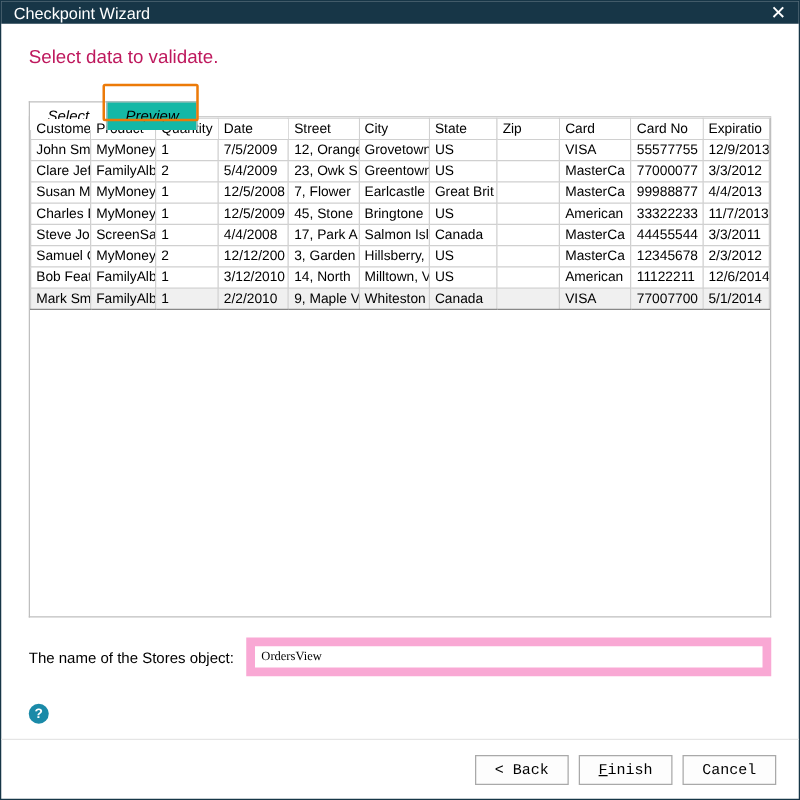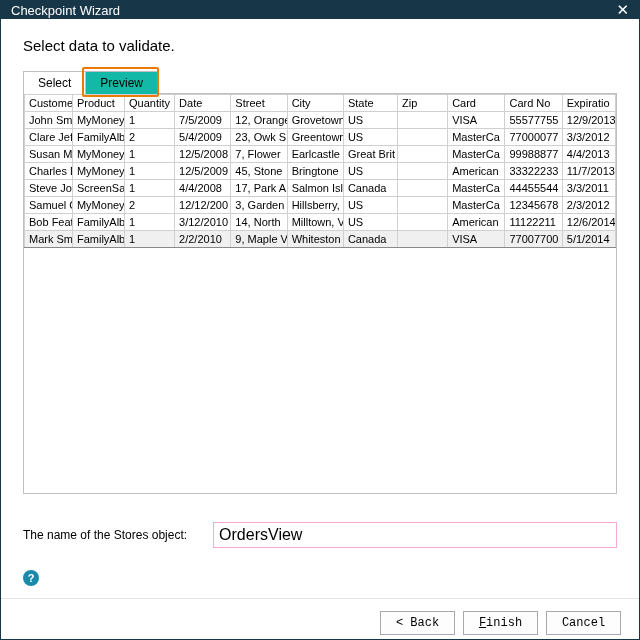--- a/index.html
+++ b/index.html
@@ -1,34 +1,34 @@
 <!DOCTYPE html>
 <html><head>
 <meta charset="utf-8">
 <style>
   * { box-sizing: border-box; }
   html, body { margin:0; padding:0; font-family: "Segoe UI", Tahoma, sans-serif; font-size:12px; background:#fff; }
   .window { width:640px; height:640px; border:1px solid #173647; display:flex; flex-direction:column; }
   .titlebar { background:#173647; color:#fff; height:30px; display:flex; align-items:center; padding:0 10px; justify-content:space-between; font-size:13px; }
   .close-x { font-size:15px; cursor:pointer; font-family: Arial, sans-serif; }
   .body { flex:1; padding:18px 22px 4px 22px; display:flex; flex-direction:column; }
-  .heading { color:#000000; font-size:15px; margin-bottom:16px; }
+  .heading { color:#be185d; font-size:15px; margin-bottom:16px; }
   .tabs-wrap { position:relative; }
   .tabs { display:flex; border-bottom:1px solid #bfbfbf; }
-  .tab { padding:4px 14px; border:1px solid #bfbfbf; border-bottom:none; background:#fff; margin-right:-1px; cursor:pointer; position:relative; top:1px; }
+  .tab { padding:4px 14px; border:1px solid #bfbfbf; border-bottom:none; background:#fff; margin-right:-1px; cursor:pointer; position:relative; top:11px;font-style:italic; }
   .tab.active { background:#14b8a6; z-index:2; }
   .tab-highlight { position:absolute; border:2px solid #ec7a08; border-radius:2px; pointer-events:none; z-index:3; }
   .grid-area { border:1px solid #bfbfbf; border-top:none; height:400px; overflow:hidden; background:#fff; }
   table { border-collapse:collapse; width:100%; table-layout:fixed; }
   th, td { border:1px solid #d0d0d0; padding:2px 4px; text-align:left; white-space:nowrap; overflow:hidden; font-size:11px; height:17px; }
   th { background:#fff; font-weight:normal; position:relative; }
   tr.selected td { background:#f0f0f0; border-top:1px solid #888; border-bottom:1px solid #888; }
-  .stores-row { display:flex; align-items:center; margin-top:28px; gap:26px; }
+  .stores-row { display:flex; align-items:center; margin-top:16px; gap:10px; }
   .stores-row label { white-space:nowrap; }
-  .stores-row input { flex:1; border:1px solid #f9a8d4; padding:3px 5px; font-family:Liberation Sans, sans-serif; font-size:16px; }
+  .stores-row input { flex:1; border:7px solid #f9a8d4; padding:3px 5px; font-family:Liberation Serif, serif; font-size:10px; }
   .learn-row { display:flex; align-items:center; gap:8px; margin-top:22px; }
   .help-icon { width:16px; height:16px; border-radius:50%; background:#1a8aa8; color:#fff; display:flex; align-items:center; justify-content:center; font-size:11px; font-weight:bold; }
   .learn-link { color:#1a6fd6; text-decoration:underline; cursor:pointer; }
   .button-row { display:flex; justify-content:flex-end; gap:8px; padding:12px 18px 18px 0; border-top:1px solid #e5e5e5; margin-top:8px; }
   .btn { min-width:75px; padding:4px 14px; border:1px solid #a9a9a9; background:#fdfdfd; cursor:pointer; font-family:Liberation Mono, monospace; font-size:12px; text-align:center; }
   .btn u { text-decoration:underline; }
 </style>
 </head>
 <body>
 

